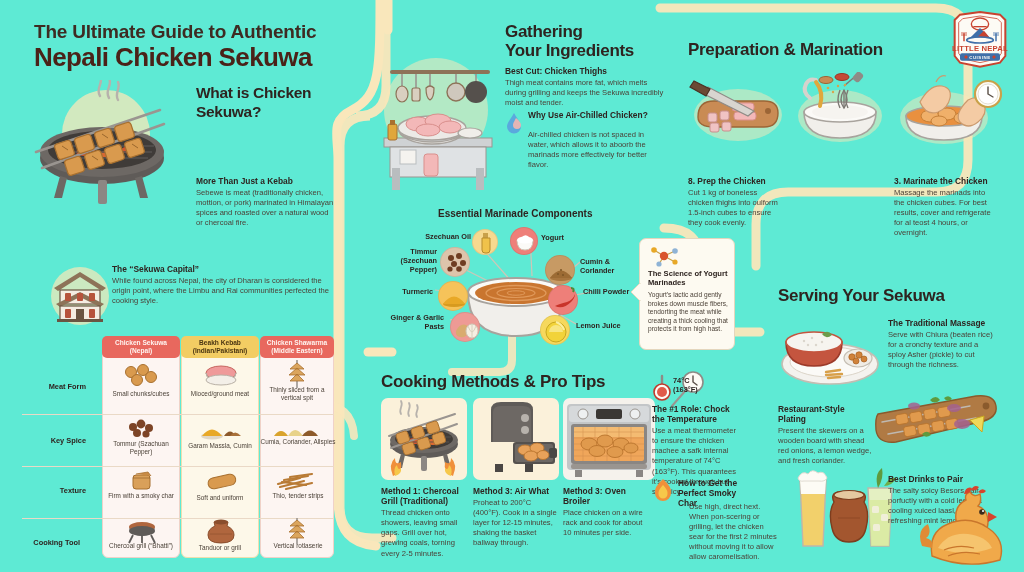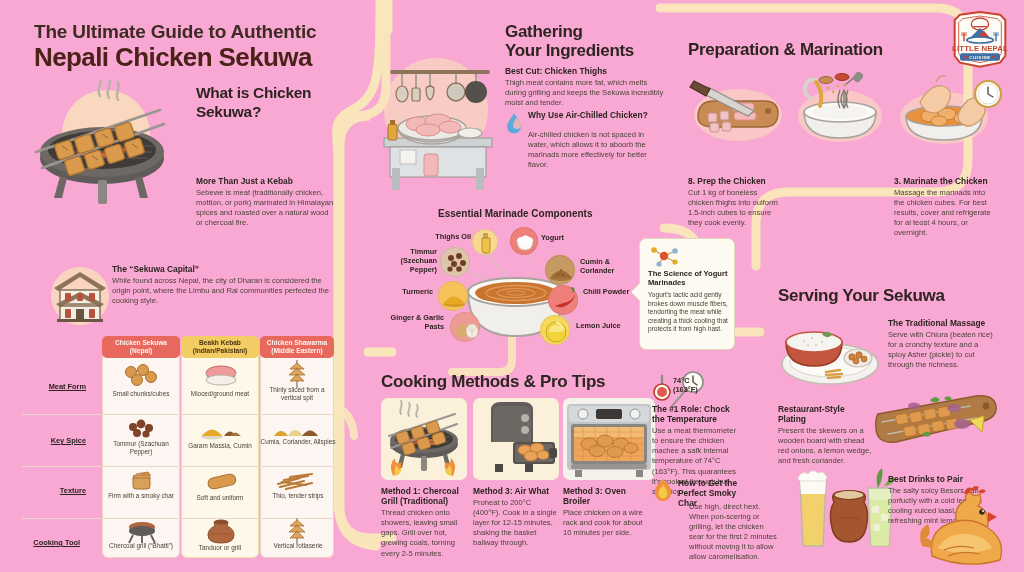--- a/index.html
+++ b/index.html
@@ -5,21 +5,21 @@
   * { box-sizing: border-box; margin:0; padding:0; }
   html,body { background:#fff; }
   body {
     font-family: "Liberation Sans", sans-serif;
     -webkit-font-smoothing: antialiased;
   }
   #poster {
     position: relative;
     width: 1024px;
     height: 572px;
-    background: #f9a8d4;
+    background: #5eead4;
     overflow: hidden;
   }
   
   .ribbons { position:absolute; inset:0; z-index:0; pointer-events:none; }
 
   
   .h1-small { font-size:19px; font-weight:700; color:#3e2b22; letter-spacing:-0.2px; line-height:1.1;}
   .h1-big   { font-size:26px; font-weight:800; color:#4a2218; letter-spacing:-0.6px; line-height:1.1;}
   .sec-title{ font-size:17px; font-weight:700; color:#2e2420; letter-spacing:-0.3px; line-height:1.12;}
   .blk-title{ font-size:8.4px; font-weight:700; color:#2e2420; line-height:1.2;}
@@ -37,21 +37,21 @@
     position:absolute; border-radius:5px; text-align:center;
     font-size:6.6px; font-weight:700; line-height:1.25; padding-top:3px;
   }
   .th.c1 { background:#e8685e; color:#fff4f0; }
   .th.c2 { background:#f3cd63; color:#4a3512; }
   .th.c3 { background:#e8685e; color:#fff4f0; }
   .colbox { position:absolute; top:14px; height:208px; border-radius:6px; border:1px solid #e9d9c8; }
   .colbox.c1 { background:#fdf5f2; border-color:#f0d2c8; }
   .colbox.c2 { background:#fdf8e9; border-color:#eedfae; }
   .colbox.c3 { background:#fdf5f2; border-color:#f0d2c8; }
-  .rowlabel { position:absolute; width:60px; text-align:right; font-size:7.4px; font-weight:700; color:#2e2420;text-decoration:underline;}
+  .rowlabel { position:absolute; width:60px; text-align:right; font-size:7.4px; font-weight:700; color:#2e2420;}
   .cell { position:absolute; width:76px; text-align:center; font-size:6.4px; color:#4c4238; line-height:1.25;}
   .hline { position:absolute; height:1px; background:#ead9c6; left:0px; width:312px;}
 
   
   .node-label { position:absolute; font-size:7.3px; font-weight:700; color:#2e2420; line-height:1.2;}
   .node-circle{ position:absolute; border-radius:50%; border:1px solid rgba(0,0,0,.07);}
 
   
   .bubble {
     position:absolute; background:#fdfaf1; border:1px solid #e4d6bd; border-radius:7px;
@@ -462,21 +462,21 @@
     <ellipse cx="56" cy="25" rx="19" ry="4.5" fill="none" stroke="#e0995a" stroke-width="1.2"></ellipse>
     <ellipse cx="56" cy="25" rx="9" ry="2.2" fill="none" stroke="#e0995a" stroke-width="1"></ellipse>
   </svg>
 
   <div class="abs node-circle" style="left:472px; top:229px; width:26px; height:26px; background:#f7d98f;">
     <svg width="26" height="26" viewBox="0 0 26 26">
         <rect x="10" y="3" width="5" height="5" fill="#c9a14a"></rect>
         <path d="M9 8 h8 v12 a3 3 0 0 1 -3 3 h-2 a3 3 0 0 1 -3 -3z" fill="#f0c24a" stroke="#b78b2c" stroke-width="1"></path>
       </svg>
   </div>
-  <div class="abs node-label" style="left:425px; top:233px; width:46px; text-align:right;">Thighs Oil</div>
+  <div class="abs node-label" style="left:425px; top:233px; width:46px; text-align:right;">Szechuan Oil</div>
 
   <div class="abs node-circle" style="left:510px; top:227px; width:28px; height:28px; background:#ee7f79;">
     <svg width="28" height="28" viewBox="0 0 28 28">
         <path d="M6 12 h16 q0 10 -8 10 q-8 0 -8 -10z" fill="#fbfaf7" stroke="#cfc6b6" stroke-width="1"></path>
         <ellipse cx="14" cy="12" rx="8" ry="3.6" fill="#fff"></ellipse>
         <path d="M10 10 q4 -5 8 -1" fill="#fff"></path>
       </svg>
   </div>
   <div class="abs node-label" style="left:541px; top:234px;">Yogurt</div>
 

